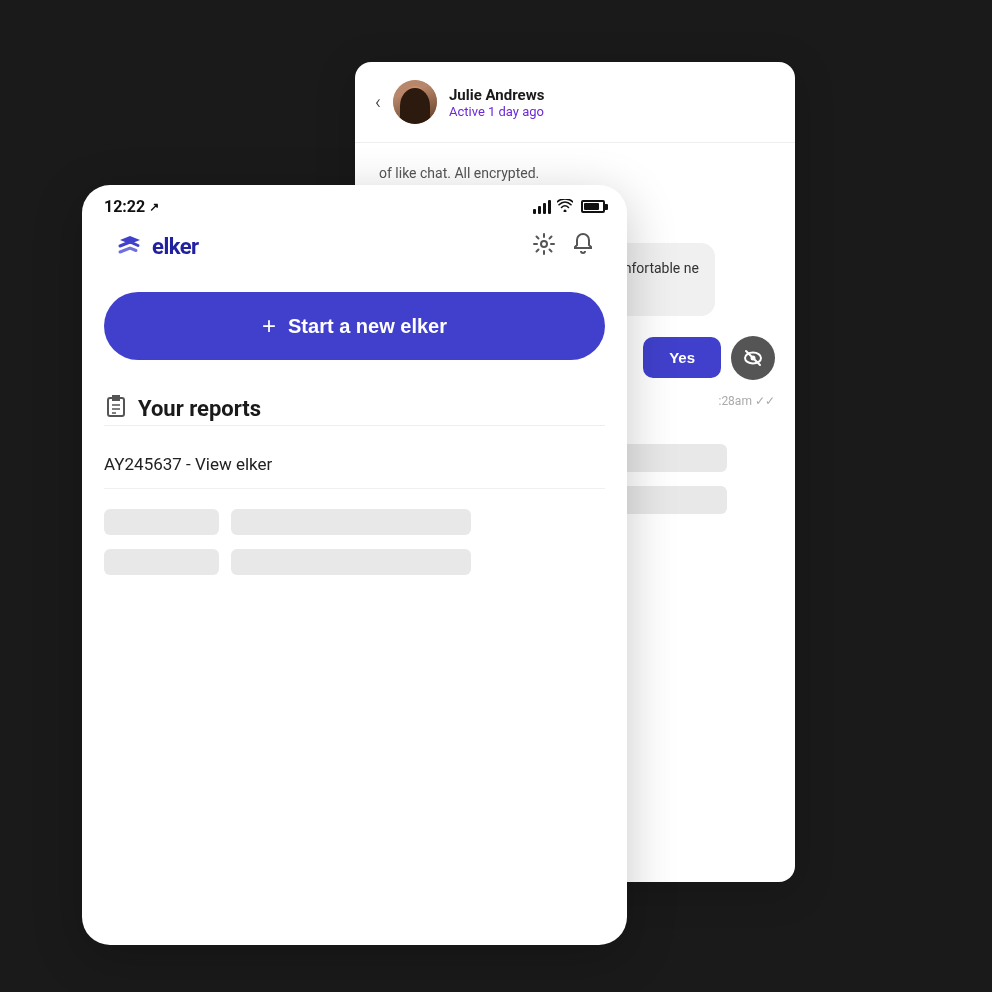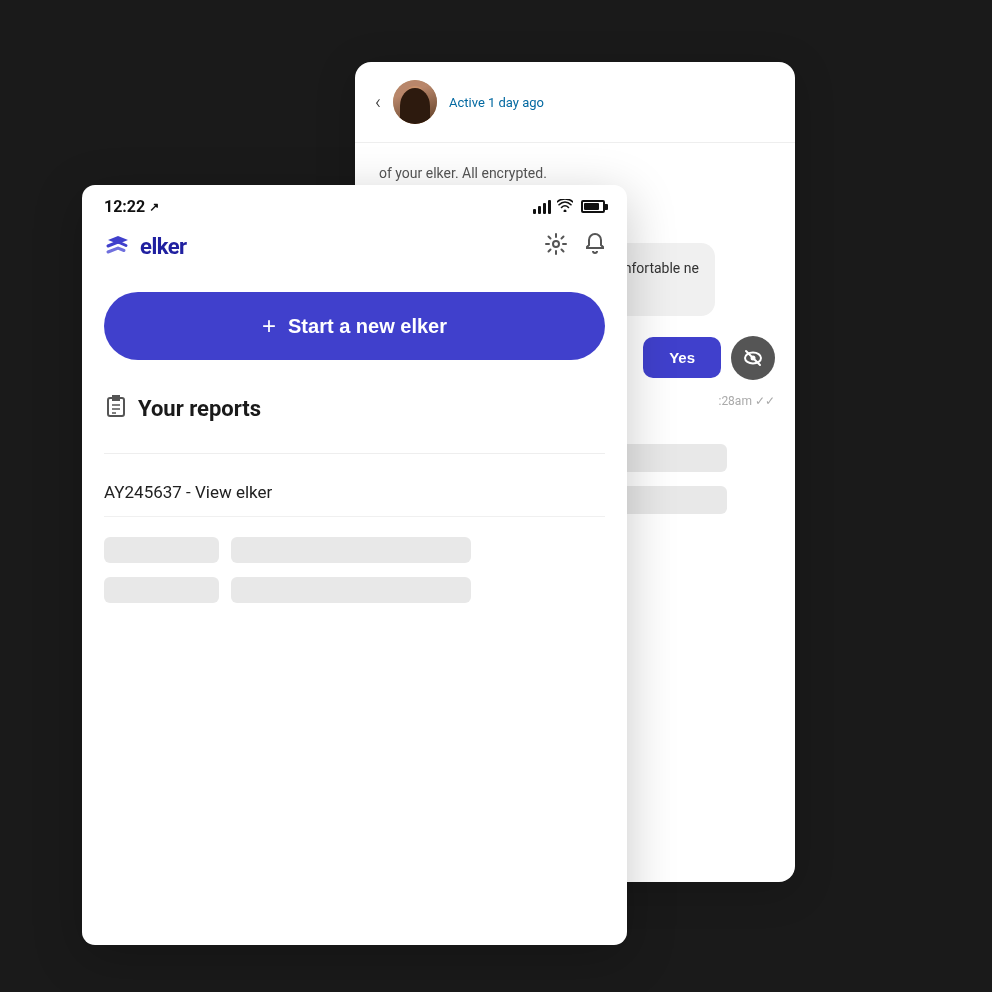--- a/index.html
+++ b/index.html
@@ -86,21 +86,21 @@
     }
 
     .chat-user-info { flex: 1; }
     .chat-user-name {
       font-weight: 700;
       font-size: 15px;
       color: #1a1a1a;
     }
     .chat-user-status {
       font-size: 13px;
-      color: #0369a1;
+      color: #6d28d9;
     }
 
     .chat-body {
       padding: 20px;
       display: flex;
       flex-direction: column;
       gap: 14px;
     }
 
     .chat-date-label {
@@ -184,21 +184,21 @@
       border-radius: 6px;
     }
 
     
     .app-card {
       position: absolute;
       top: 185px;
       left: 82px;
       width: 545px;
       background: #fff;
-      border-radius: 13px;
+      border-radius: 28px;
       box-shadow: 0 12px 50px rgba(0,0,0,0.22);
       overflow: hidden;
       height: 760px;
     }
 
     
     .status-bar {
       display: flex;
       align-items: center;
       justify-content: space-between;
@@ -271,21 +271,21 @@
       width: 75%;
       background: #111;
       border-radius: 1px;
     }
 
     
     .app-header {
       display: flex;
       align-items: center;
       justify-content: space-between;
-      padding: 8px 22px 16px;
+      padding: 8px 34px 16px;
     }
 
     .elker-logo {
       display: flex;
       align-items: center;
       gap: 8px;
     }
 
     .elker-logo-icon {
       width: 28px;
@@ -362,21 +362,21 @@
 
     
     .reports-section {
       padding: 0 22px;
     }
 
     .reports-header {
       display: flex;
       align-items: center;
       gap: 10px;
-      margin-bottom: 30px;
+      margin-bottom: 2px;
     }
 
     .reports-icon {
       font-size: 22px;
       color: #555;
     }
 
     .reports-title {
       font-size: 22px;
       font-weight: 700;
@@ -421,26 +421,27 @@
 <div class="chat-card">
   <div class="chat-header">
     <span class="chat-back-btn">‹</span>
     <div class="chat-avatar">
       <div class="chat-avatar-img">
         <div class="avatar-head"></div>
         <div class="avatar-person"></div>
       </div>
     </div>
     <div class="chat-user-info">
+      <div class="chat-user-name">Julie Andrews</div>
       <div class="chat-user-status">Active 1 day ago</div>
     </div>
   </div>
 
   <div class="chat-body">
-    <div class="chat-info-text">of your elker. All encrypted.</div>
+    <div class="chat-info-text">of like chat. All encrypted.</div>
     <div class="chat-date-label">2021</div>
     <div class="chat-bubble">report, I've read ld like to offer you comfortable ne questions for</div>
     <div class="chat-actions">
       <button class="btn-yes">Yes</button>
       <button class="btn-hide">
         <svg width="20" height="20" viewBox="0 0 20 20" fill="none">
           <ellipse cx="10" cy="10" rx="8" ry="5.5" stroke="#fff" stroke-width="2"></ellipse>
           <circle cx="10" cy="10" r="2.5" fill="#fff"></circle>
           <line x1="3" y1="3" x2="17" y2="17" stroke="#fff" stroke-width="2" stroke-linecap="round"></line>
         </svg>

